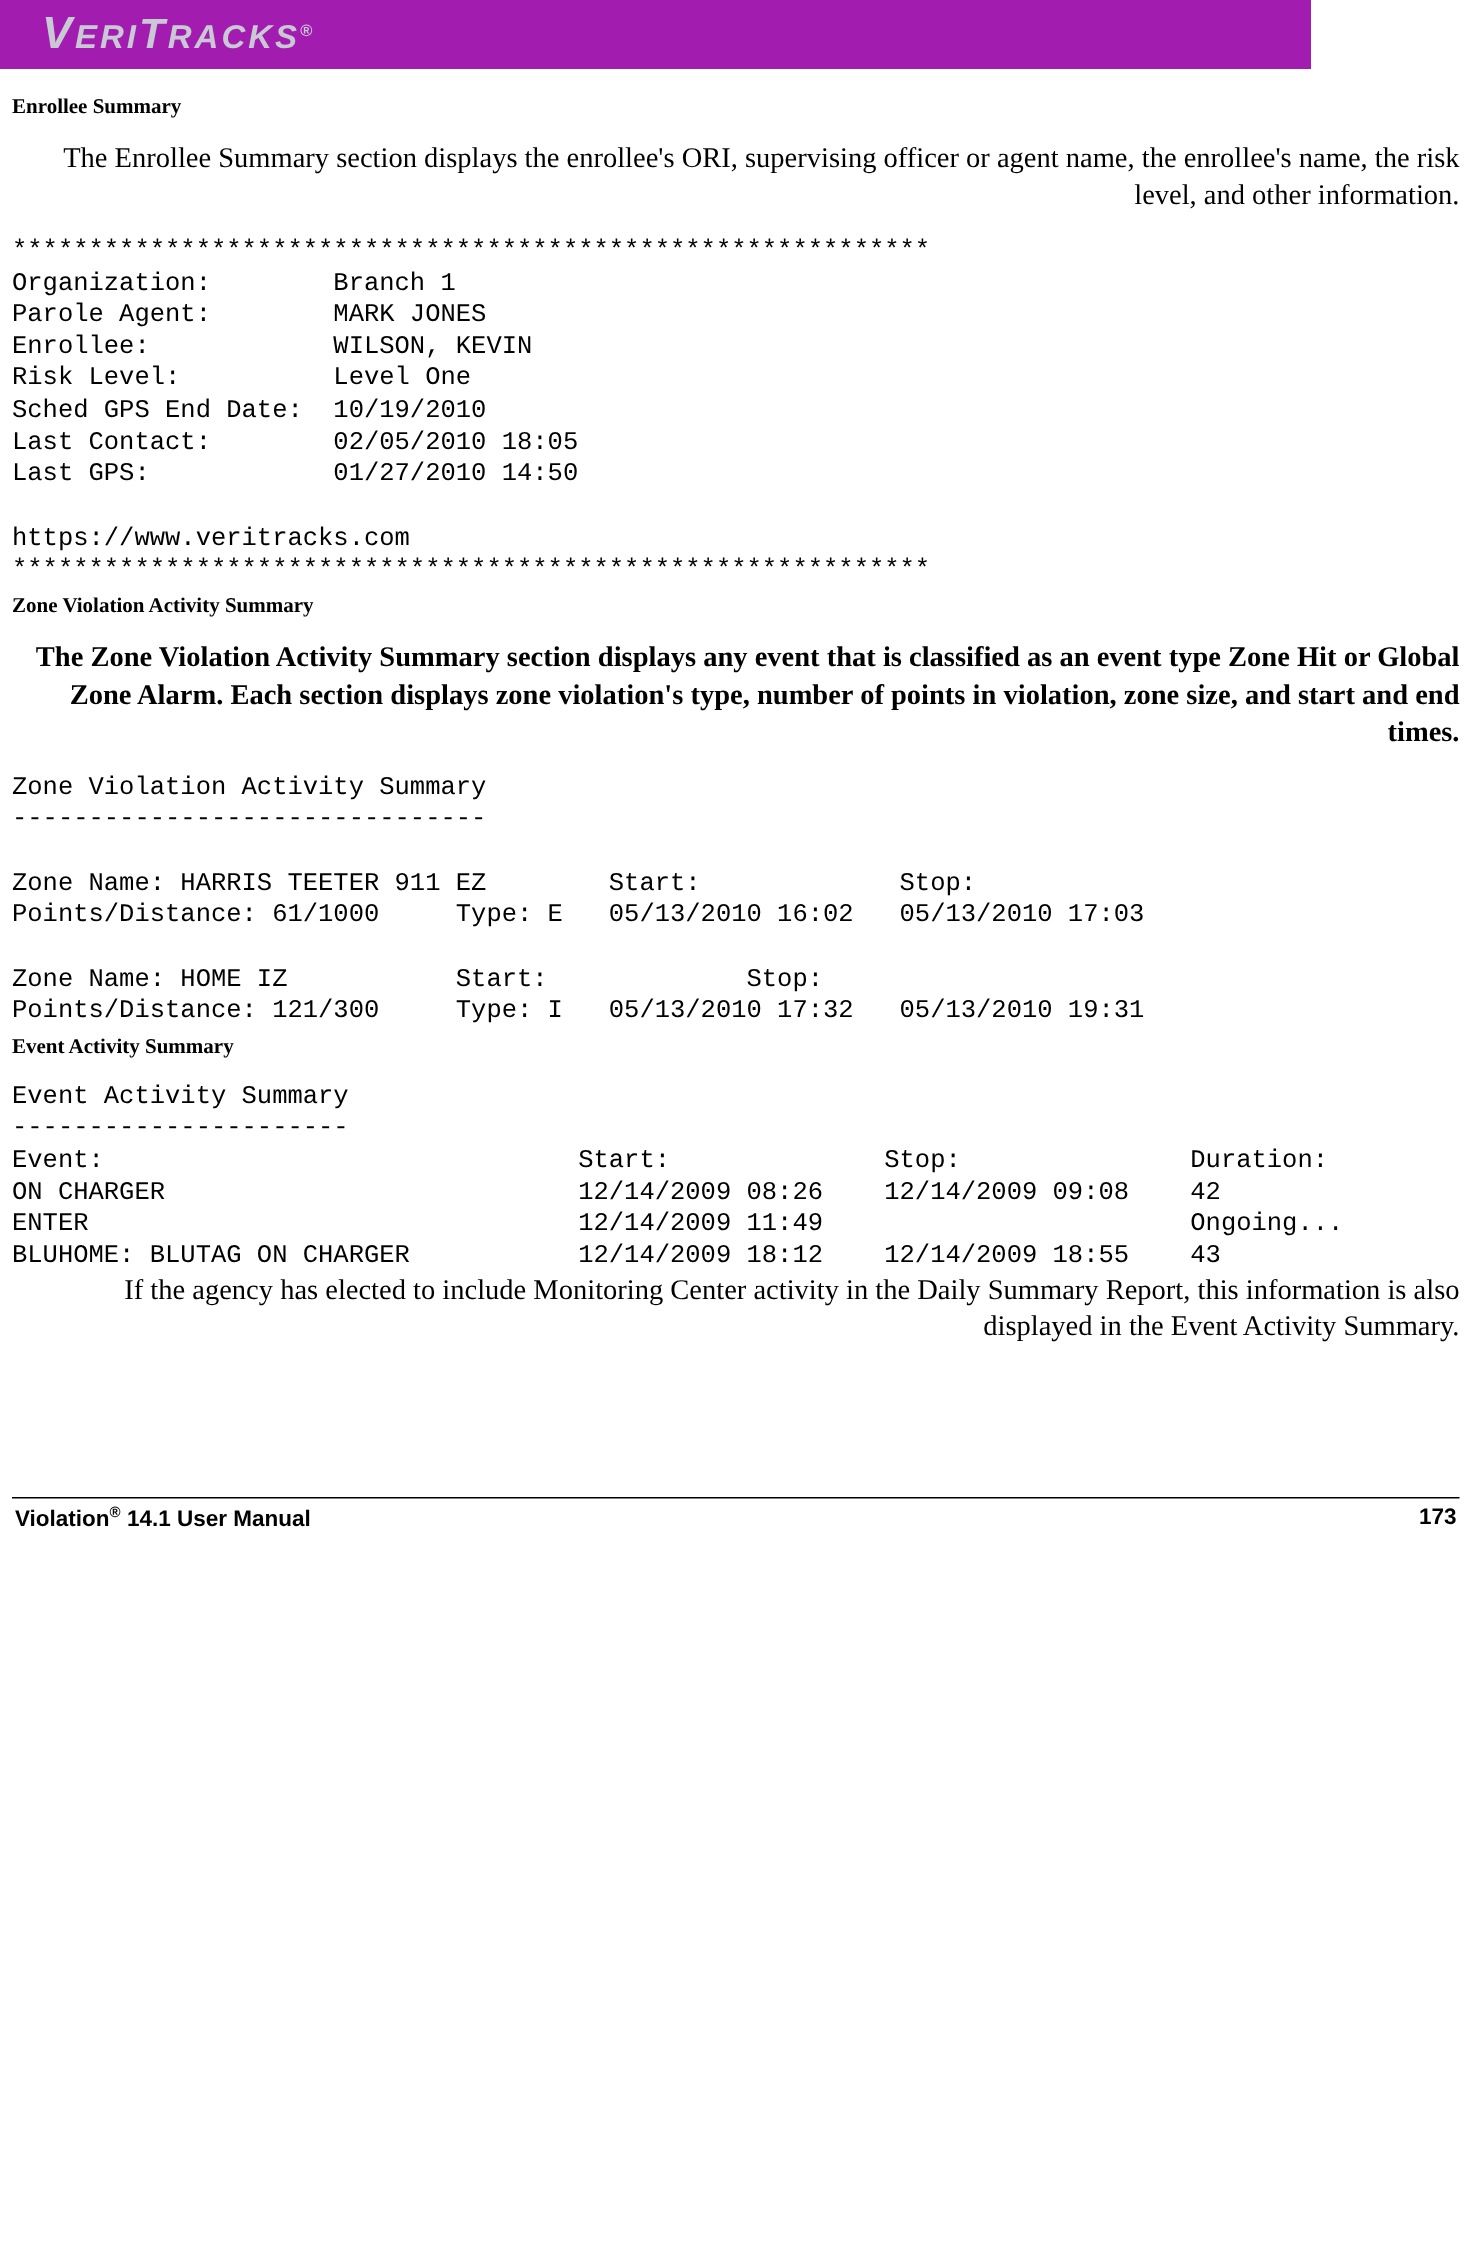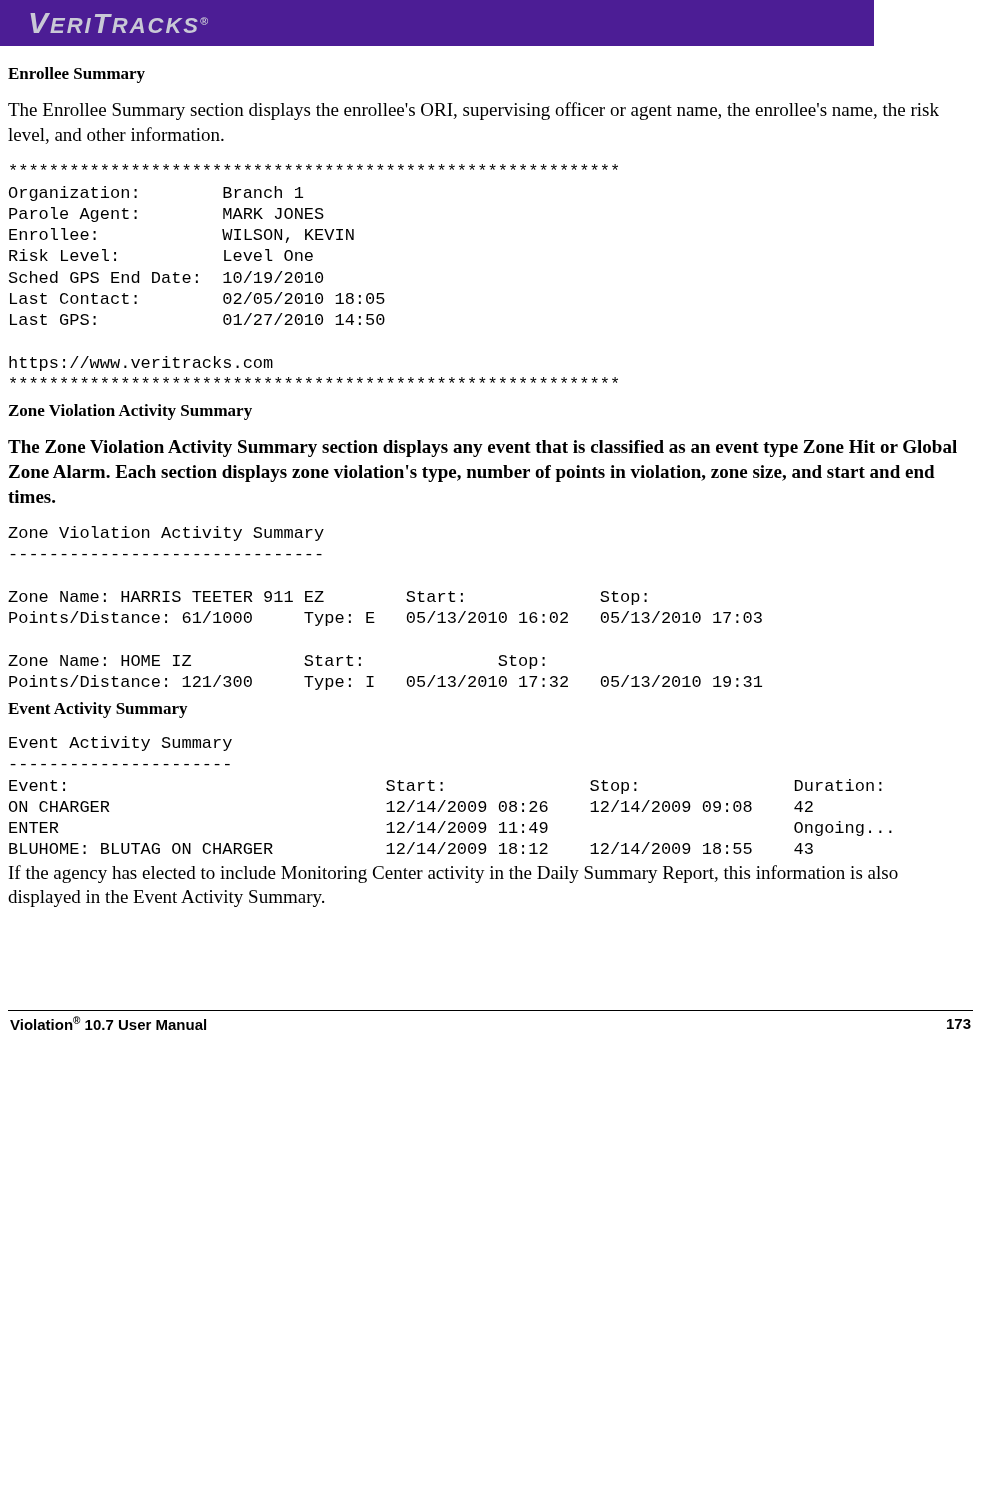--- a/index.html
+++ b/index.html
@@ -6,21 +6,21 @@
   body {
     margin: 0;
     padding: 0;
     font-family: "Times New Roman", Times, serif;
     font-size: 19px;
     color: #000;
     background: #fff;
     width: 981px;
   }
   .header-bar {
-    background: #4c1d95;
+    background: #a21caf;
     height: 46px;
     width: 874px;
     display: flex;
     align-items: center;
     padding-left: 28px;
     margin-bottom: 18px;
   }
   .brand {
     color: #c9c9d6;
     font-family: Arial, Helvetica, sans-serif;
@@ -29,27 +29,28 @@
     letter-spacing: 2px;
     font-size: 22px;
   }
   .brand .v { font-size: 30px; font-weight: 700; }
   .brand .t { font-size: 28px; font-weight: 700; }
   .brand .r { font-size: 11px; vertical-align: super; }
   .content {
     padding: 0 8px 0 8px;
   }
   h3.section-head {
-    font-size: 17px;
+    font-size: 14px;
     font-weight: bold;
     margin: 6px 0 14px 0;
   }
   p.body-para {
     margin: 0 0 14px 0;
     line-height: 1.3;
+    text-align: right;
   }
   .indent { margin-left: 58px; }
   .indent-sm { margin-left: 8px; font-weight: bold; }
   pre.mono {
     font-family: "Courier New", Courier, monospace;
     font-size: 17px;
     line-height: 1.25;
     white-space: pre;
     margin: 0;
     color: #000;
@@ -116,16 +117,16 @@
 ENTER                                12/14/2009 11:49                        Ongoing...
 BLUHOME: BLUTAG ON CHARGER           12/14/2009 18:12    12/14/2009 18:55    43</pre>
 
   <p class="body-para">If the agency has elected to include Monitoring Center activity in the Daily Summary Report, this information is also displayed in the Event Activity Summary.</p>
 
 </div>
 
 <hr class="footer-rule">
 <div class="footer">
   <span>
-    <span>Violation</span><span class="sup">®</span><span> 10.7 User Manual</span>
+    <span>Violation</span><span class="sup">®</span><span> 14.1 User Manual</span>
   </span>
   <span>173</span>
 </div>
 
 </body></html>

